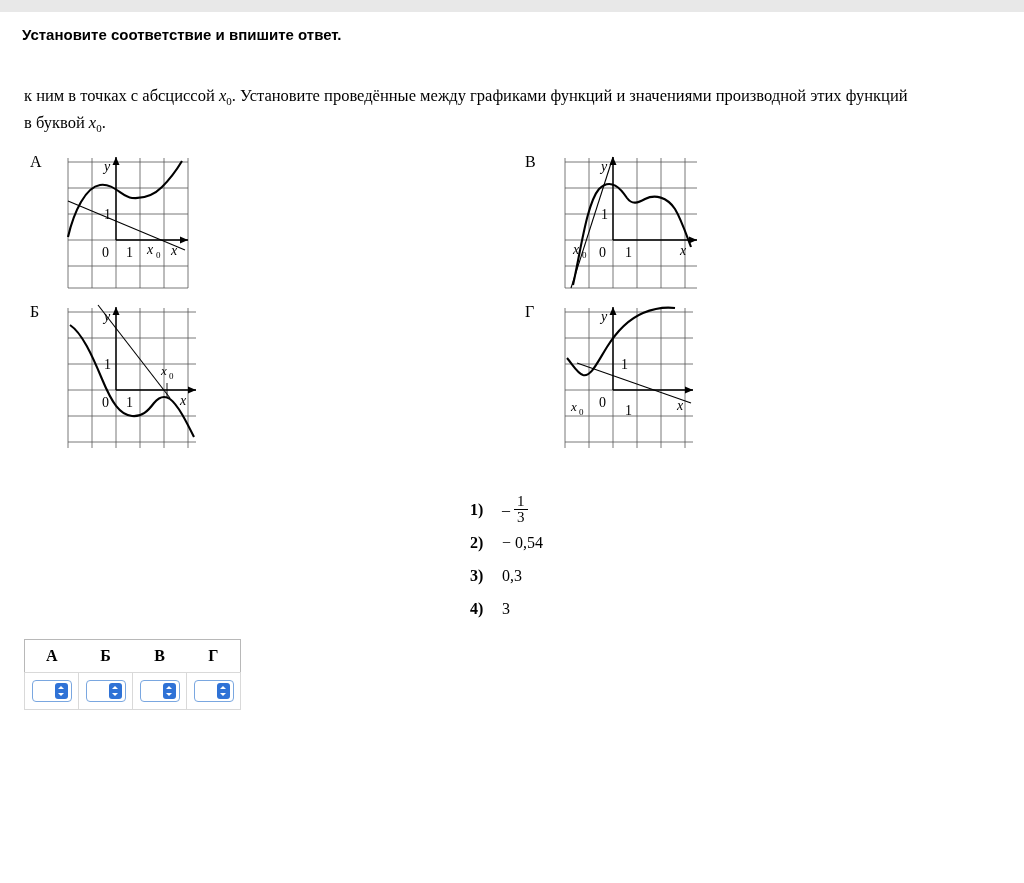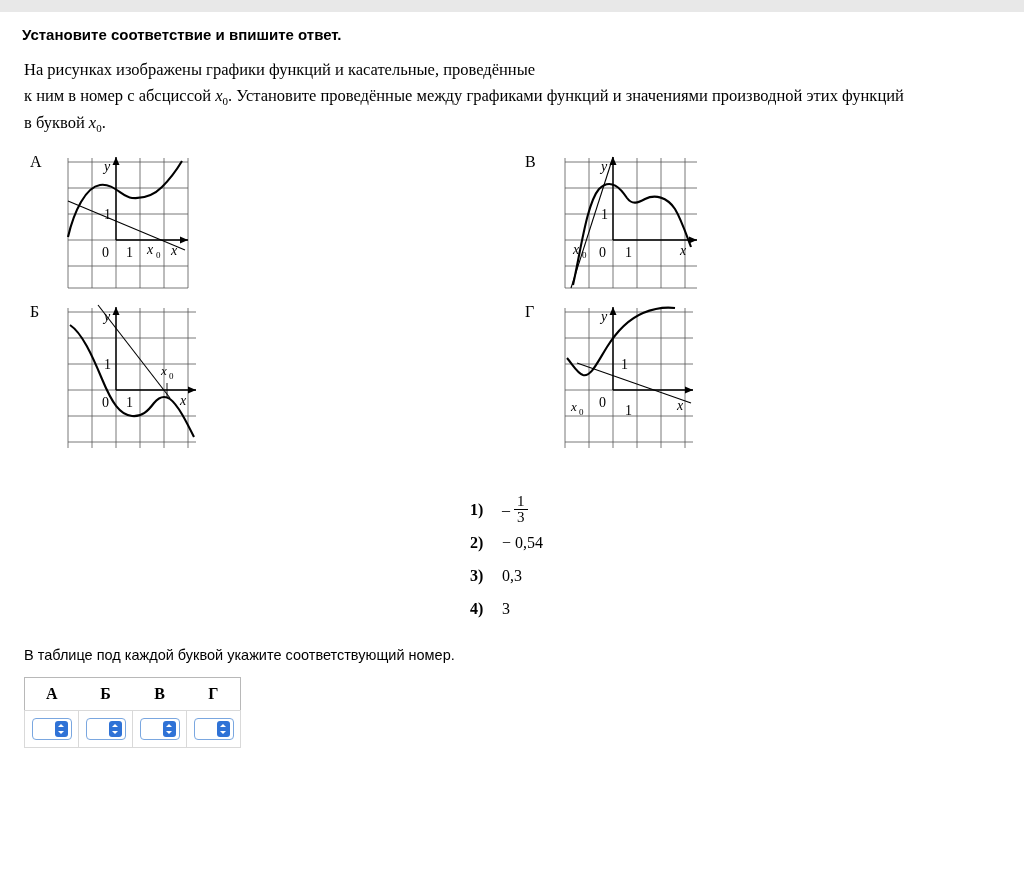--- a/index.html
+++ b/index.html
@@ -127,22 +127,22 @@
 </head>
 <body>
 
 <div class="topbar"></div>
 
 <div class="page">
 
   <div class="title">Установите соответствие и впишите ответ.</div>
 
   <div class="intro">
-    <span>На рисунках изображены графики функций и касательные, проведённые</span><br>
-    <span>к ним в номер с абсциссой </span><span class="ital">x</span><span class="sub">0</span><span>. Установите проведённые между графиками функций и значениями производной этих функций</span><br>
+    <br>
+    <span>к ним в точках с абсциссой </span><span class="ital">x</span><span class="sub">0</span><span>. Установите проведённые между графиками функций и значениями производной этих функций</span><br>
     <span>в буквой </span><span class="ital">x</span><span class="sub">0</span><span>.</span>
   </div>
 
 
   <div class="graphs">
 
     <div class="gwrap" style="left:30px;top:8px;">
       <span class="glabel" style="left:0px;top:0px;">А</span>
       <svg width="160" height="145" viewBox="0 0 160 145">
         <g stroke="#555" stroke-width="0.8">
@@ -312,21 +312,20 @@
     <div class="ans-row">
       <span class="ans-num">3)</span>
       <span class="ans-val">0,3</span>
     </div>
     <div class="ans-row">
       <span class="ans-num">4)</span>
       <span class="ans-val">3</span>
     </div>
   </div>
 
-  <div class="note">В таблице под каждой буквой укажите соответствующий номер.</div>
 
   <table class="answer-table">
     <tbody>
         <tr class="head-row">
       <td class="head">А</td>
       <td class="head">Б</td>
       <td class="head">В</td>
       <td class="head">Г</td>
     </tr>
     <tr>

